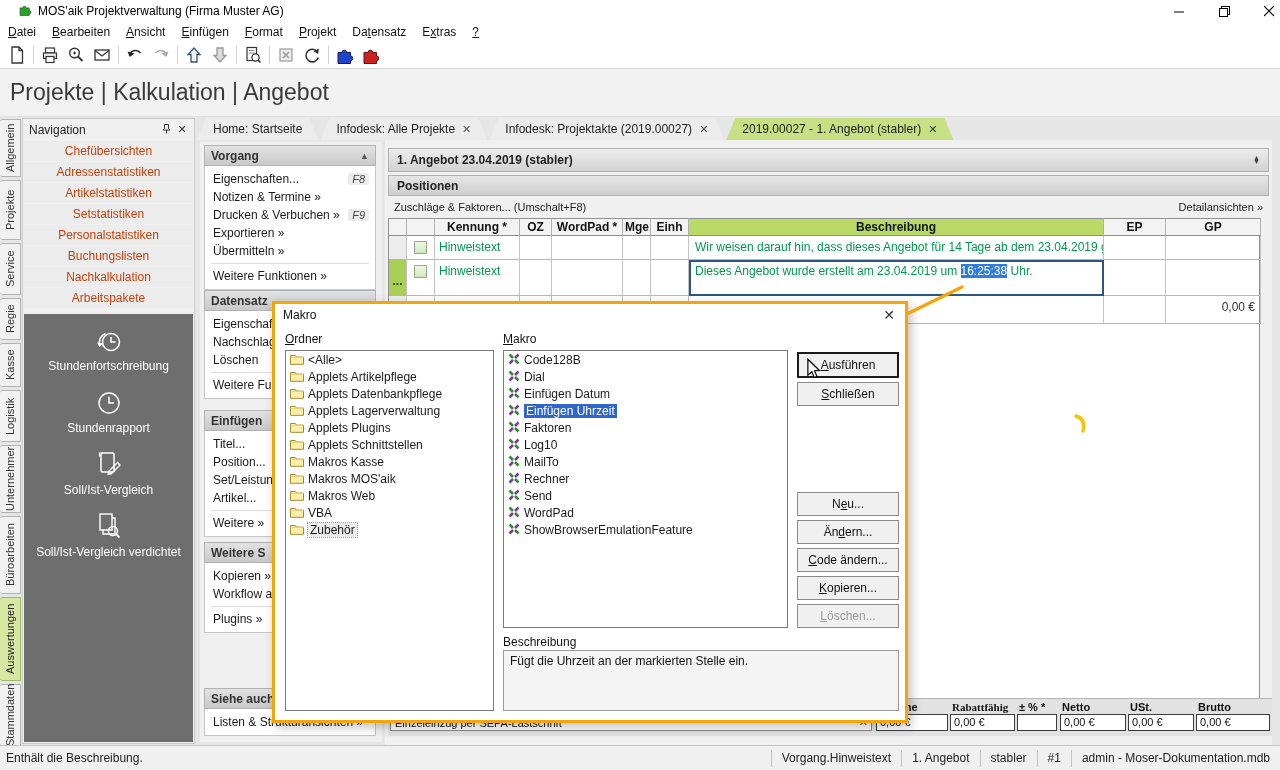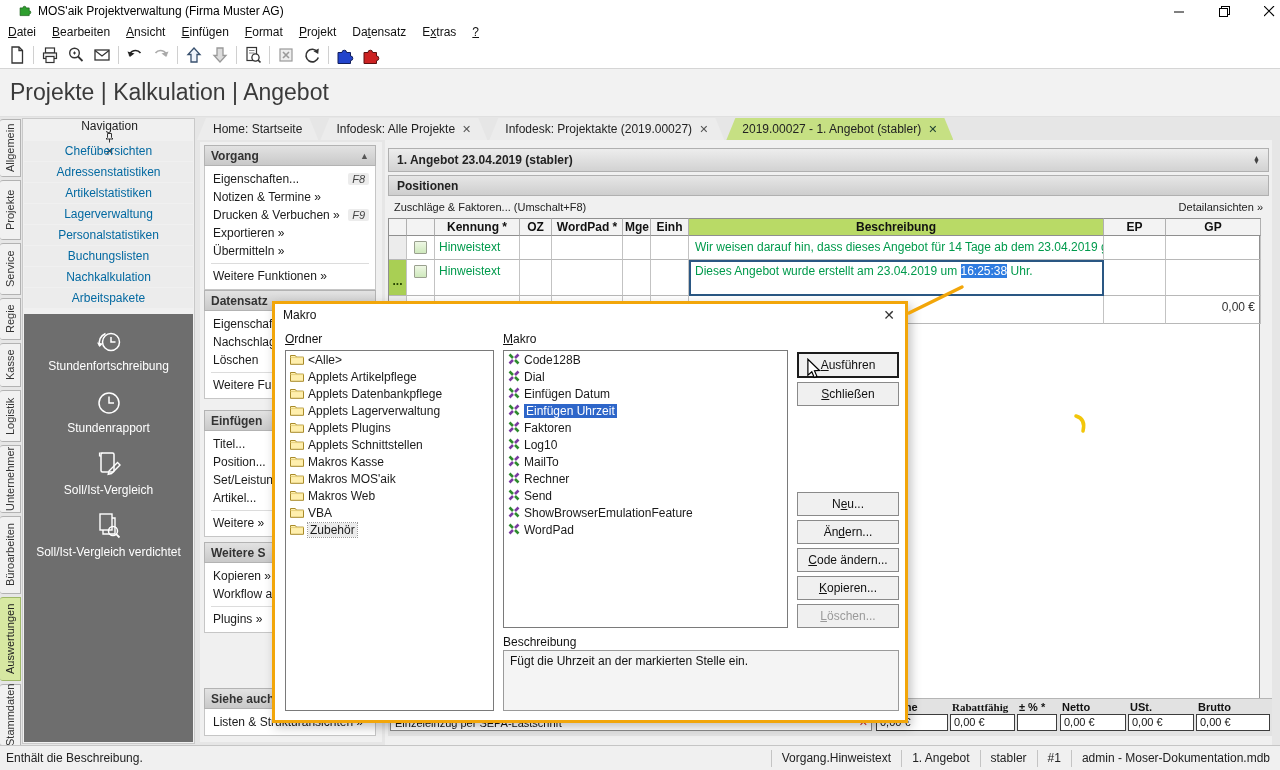--- a/index.html
+++ b/index.html
@@ -29,25 +29,25 @@
   
   .workspace { position:absolute; left:0; top:117px; width:1280px; height:628px; background:#e6e6e6; }
 
   
   .side-tabs { position:absolute; left:0; top:2px; width:22px; }
   .side-tab { writing-mode:vertical-rl; transform:rotate(180deg); background:#f1f1f1; border:1px solid #b2b2b2; border-right:none; border-radius:0 3px 3px 0; margin-bottom:3px; width:21px; display:flex; align-items:center; justify-content:center; font-size:11px; color:#333; }
   .side-tab.active { background:#d7e8a2; border-color:#9fb868; font-weight:normal; color:#222; }
 
   
   .nav-panel { position:absolute; left:22px; top:1px; width:173px; height:626px; background:#f0f0f0; border:1px solid #c9c9c9; }
-  .nav-header { height:21px; display:flex; align-items:center; padding:0 4px 0 6px; font-size:12px; color:#222; background:#f0f0f0;flex-direction:column; }
+  .nav-header { height:21px; display:flex; align-items:center; padding:0 4px 0 6px; font-size:12px; color:#222; background:#f0f0f0; }
   .nav-header .sp { flex:1; }
   .nav-header .hbtn { width:16px; text-align:center; color:#333; font-size:11px; }
   .nav-items { padding:1px 1px; }
-  .nav-item { height:20px; background:#ececec; margin-bottom:1px; display:flex; align-items:center; justify-content:center; font-size:12px; color:#0369a1; }
+  .nav-item { height:20px; background:#ececec; margin-bottom:1px; display:flex; align-items:center; justify-content:center; font-size:12px; color:#c2410c; }
   .nav-tools { position:absolute; left:1px; right:1px; top:195px; bottom:1px; background:#6e6e6e; text-align:center; padding-top:10px; }
   .nav-tool { margin-bottom:13px; color:#fff; font-size:12px; }
   .nav-tool svg { display:block; margin:0 auto 3px auto; }
 
   
   .doc-tabs { position:absolute; left:197px; top:1px; height:22px; right:0; display:flex; align-items:flex-end; }
   .doc-tab { height:22px; display:flex; align-items:center; padding:0 16px; margin-right:2px; background:#ececec; clip-path:polygon(9px 0, calc(100% - 9px) 0, 100% 100%, 0 100%); font-size:12px; color:#222; white-space:nowrap; }
   .doc-tab.active { background:#c6e083; }
   .doc-tab .x { margin-left:7px; color:#555; font-size:11px; }
   .doc-tab.active .x { color:#243; }
@@ -273,21 +273,21 @@
         <span class="sp"></span>
         <span class="hbtn"><svg width="9" height="10" viewBox="0 0 9 10">
               <path d="M2.5 0.5 h4 v4 l1.5 1.5 h-7 l1.5 -1.5 z M4.5 6 v3.5" fill="none" stroke="#333"></path>
             </svg></span>
         <span class="hbtn"><b>✕</b></span>
       </div>
       <div class="nav-items">
           <div class="nav-item">Chefübersichten</div>
           <div class="nav-item">Adressenstatistiken</div>
           <div class="nav-item">Artikelstatistiken</div>
-          <div class="nav-item">Lagerverwaltung</div>
+          <div class="nav-item">Setstatistiken</div>
           <div class="nav-item">Personalstatistiken</div>
           <div class="nav-item">Buchungslisten</div>
           <div class="nav-item">Nachkalkulation</div>
           <div class="nav-item">Arbeitspakete</div>
         </div>
       <div class="nav-tools">
           <div class="nav-tool"><span><svg width="34" height="32" viewBox="0 0 34 32">
                 <circle cx="19" cy="18" r="8.5" fill="none" stroke="#fff" stroke-width="1.5"></circle>
                 <path d="M19 13 v5 h4.5" fill="none" stroke="#fff" stroke-width="1.5"></path>
                 <path d="M7.5 22 q-1.5 -9 6 -12.5" fill="none" stroke="#fff" stroke-width="1.5"></path>
@@ -706,28 +706,28 @@
               <path d="M1.5 1.5 L5 5 M7 7 L10.5 10.5" stroke="#2e8b2e" stroke-width="2.6"></path>
               <path d="M10.5 1.5 L7 5 M5 7 L1.5 10.5" stroke="#7a3aa0" stroke-width="2.6"></path>
             </svg></span>
           <span class="txt">Send</span>
         </div>
         <div class="lb-item">
           <span><svg width="12" height="12" viewBox="0 0 12 12">
               <path d="M1.5 1.5 L5 5 M7 7 L10.5 10.5" stroke="#2e8b2e" stroke-width="2.6"></path>
               <path d="M10.5 1.5 L7 5 M5 7 L1.5 10.5" stroke="#7a3aa0" stroke-width="2.6"></path>
             </svg></span>
+          <span class="txt">WordPad</span>
+        </div>
+        <div class="lb-item">
+          <span><svg width="12" height="12" viewBox="0 0 12 12">
+              <path d="M1.5 1.5 L5 5 M7 7 L10.5 10.5" stroke="#2e8b2e" stroke-width="2.6"></path>
+              <path d="M10.5 1.5 L7 5 M5 7 L1.5 10.5" stroke="#7a3aa0" stroke-width="2.6"></path>
+            </svg></span>
           <span class="txt">ShowBrowserEmulationFeature</span>
-        </div>
-        <div class="lb-item">
-          <span><svg width="12" height="12" viewBox="0 0 12 12">
-              <path d="M1.5 1.5 L5 5 M7 7 L10.5 10.5" stroke="#2e8b2e" stroke-width="2.6"></path>
-              <path d="M10.5 1.5 L7 5 M5 7 L1.5 10.5" stroke="#7a3aa0" stroke-width="2.6"></path>
-            </svg></span>
-          <span class="txt">WordPad</span>
         </div>
       </div>
     <div id="dlg-buttons">
         <div class="btn default" style="top: 48px;"><span class="mn">A</span>usführen</div>
         <div class="btn" style="top: 78px;"><span class="mn">S</span>chließen</div>
         <div class="btn" style="top: 188px;">N<span class="mn">e</span>u...</div>
         <div class="btn" style="top: 216px;">Än<span class="mn">d</span>ern...</div>
         <div class="btn" style="top: 244px;"><span class="mn">C</span>ode ändern...</div>
         <div class="btn" style="top: 272px;"><span class="mn">K</span>opieren...</div>
         <div class="btn disabled" style="top: 300px;"><span class="mn">L</span>öschen...</div>

